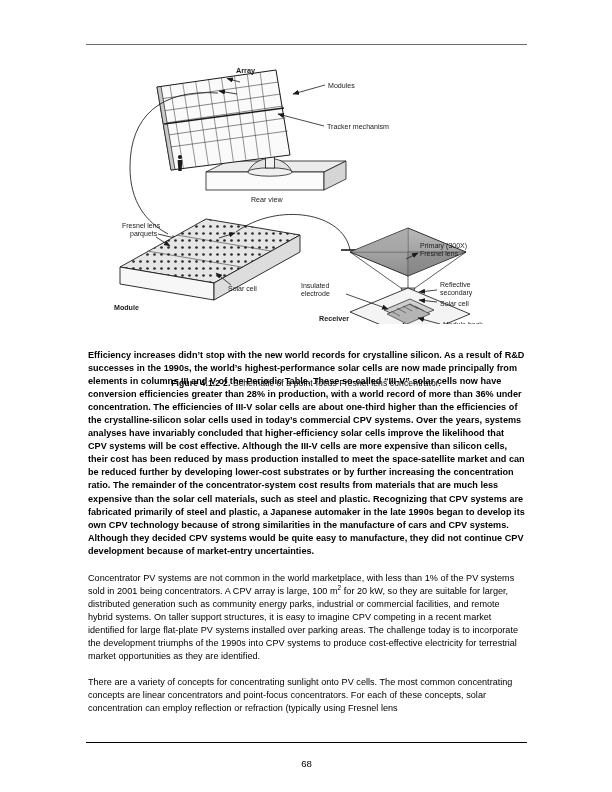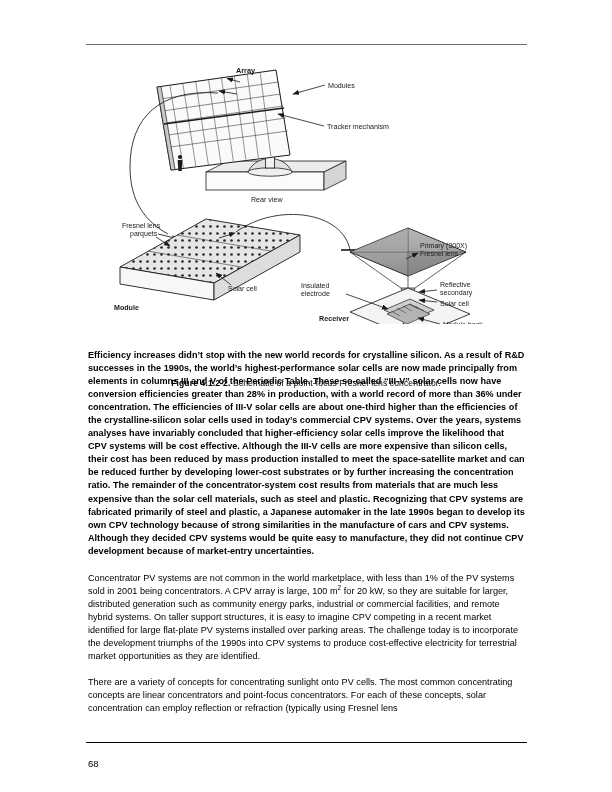--- a/index.html
+++ b/index.html
@@ -86,20 +86,21 @@
     font-size: 8.4px;
     font-style: italic;
     font-weight: bold;
     letter-spacing: .15px;
   }
   .footer-pageno {
     position: absolute;
     left: 88px;
     top: 758px;
     width: 437px;
+    text-align: center;
     font-size: 9.6px;
   }
   .lbl {
     font-family: "Liberation Sans", sans-serif;
     fill: #1a1a1a;
   }
 </style>
 </head>
 <body>
 

